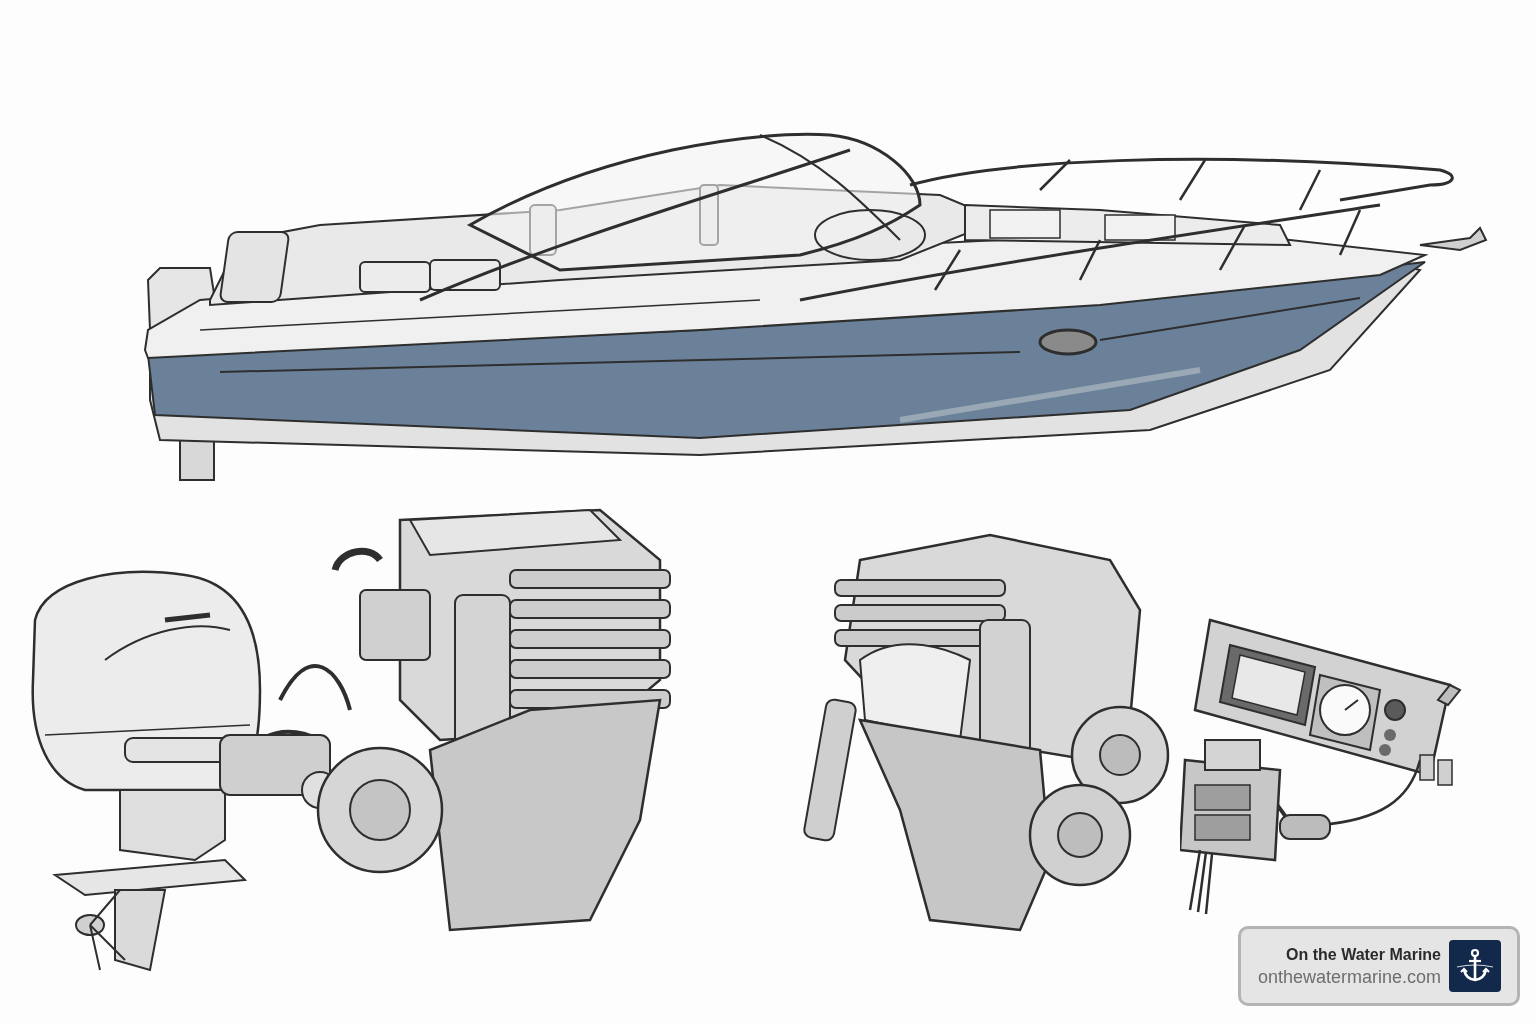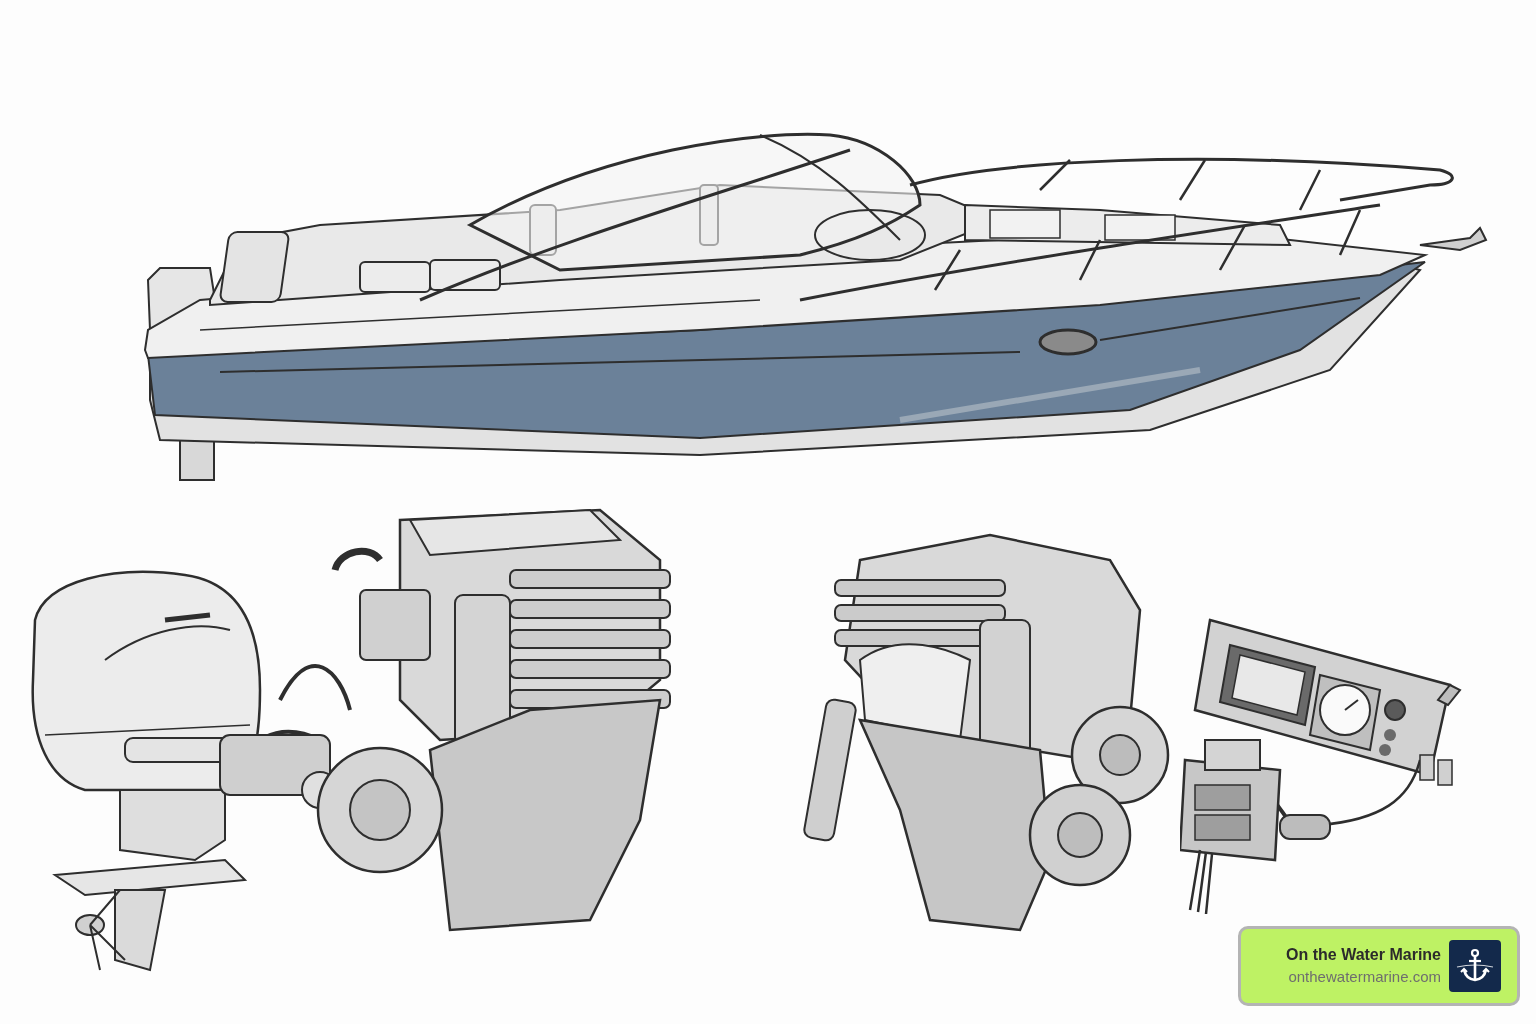--- a/index.html
+++ b/index.html
@@ -9,27 +9,27 @@
     font-family: "Liberation Sans", sans-serif;
     position: relative;
   }
   .layer { position: absolute; }
   svg { display: block; }
   .badge {
     position: absolute; left: 1238px; top: 926px;
     width: 282px; height: 80px;
     box-sizing: border-box;
     border: 3px solid #b4b4b4; border-radius: 10px;
-    background: #bef264;
+    background: #e5e5e5;
     display: flex; align-items: center; justify-content: flex-end;
     padding-right: 16px;
   }
   .badge-text { text-align: right; margin-right: 8px; }
   .badge-title { font-weight: bold; font-size: 16px; color: #2b2b2b; line-height: 20px; }
-  .badge-url { font-size: 15px; color: #6e6e6e; line-height: 20px; margin-top: 2px; }
+  .badge-url { font-size: 18px; color: #6e6e6e; line-height: 20px; margin-top: 2px; }
   .badge-logo {
     width: 52px; height: 52px; border-radius: 4px;
     display: flex; align-items: center; justify-content: center;
   }
 </style>
 </head>
 <body>
 
 <div class="layer" style="left:0;top:0;">
   <svg width="1536" height="500" viewBox="0 0 1536 500">

